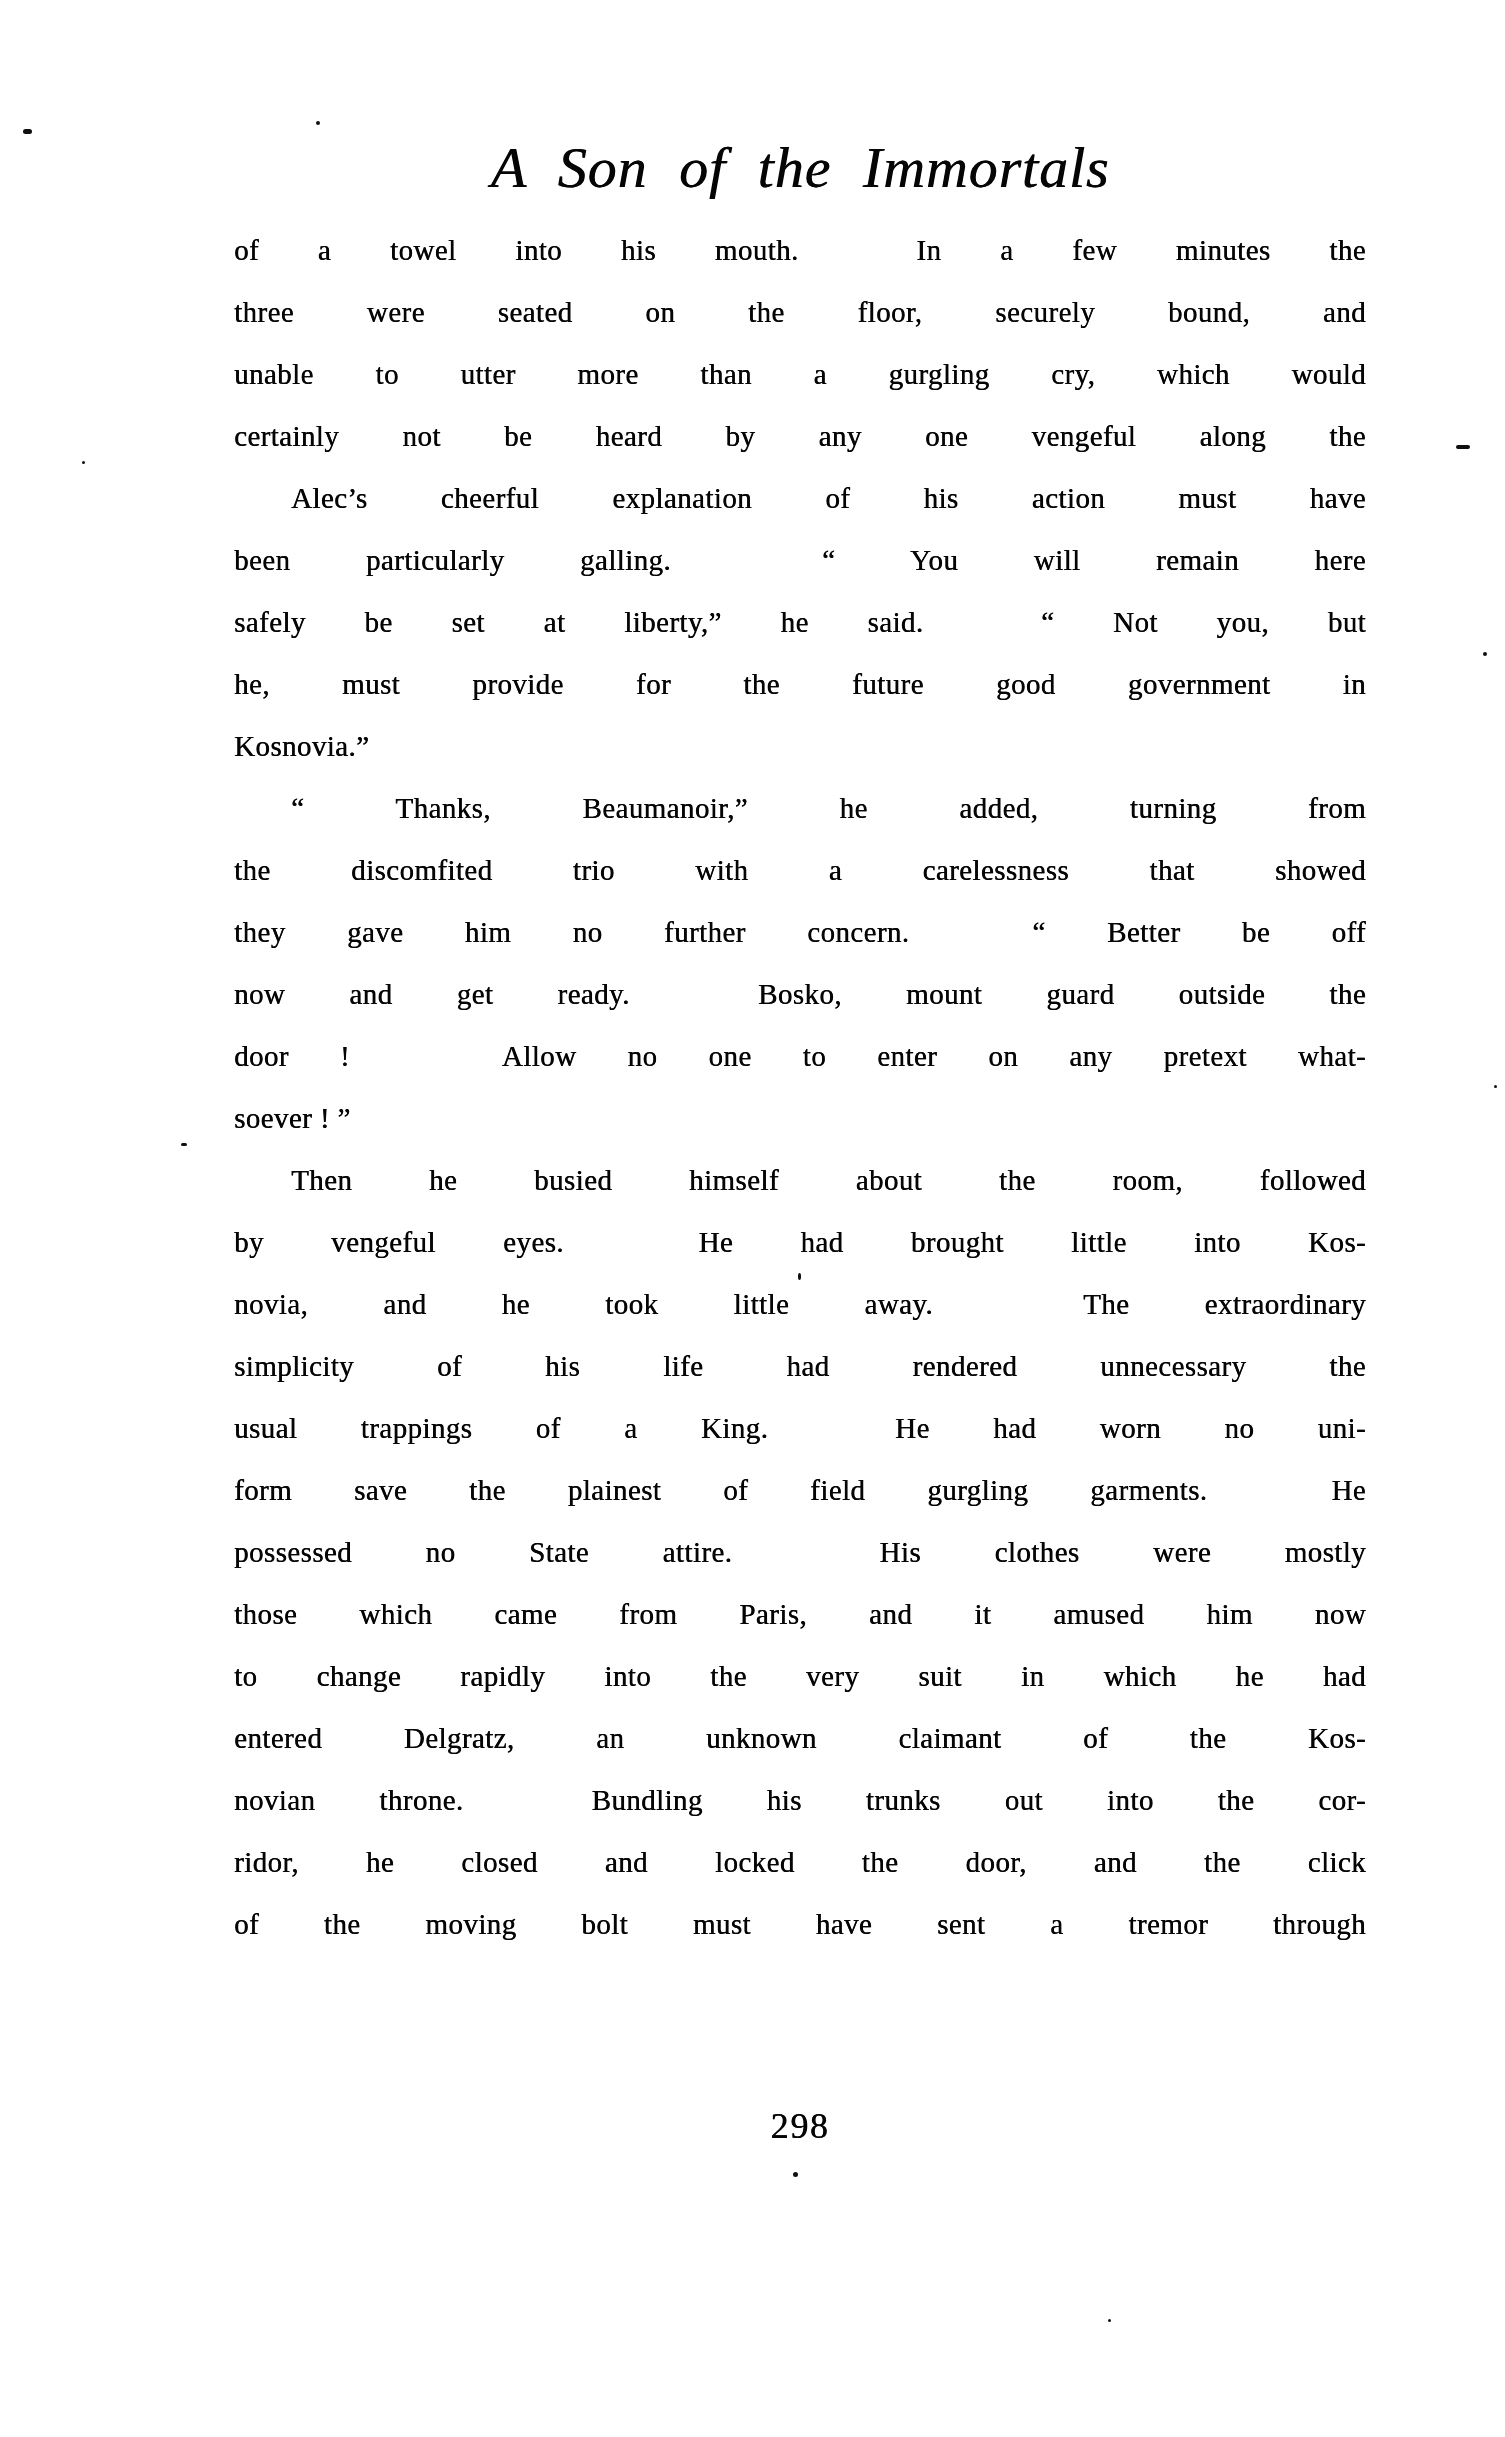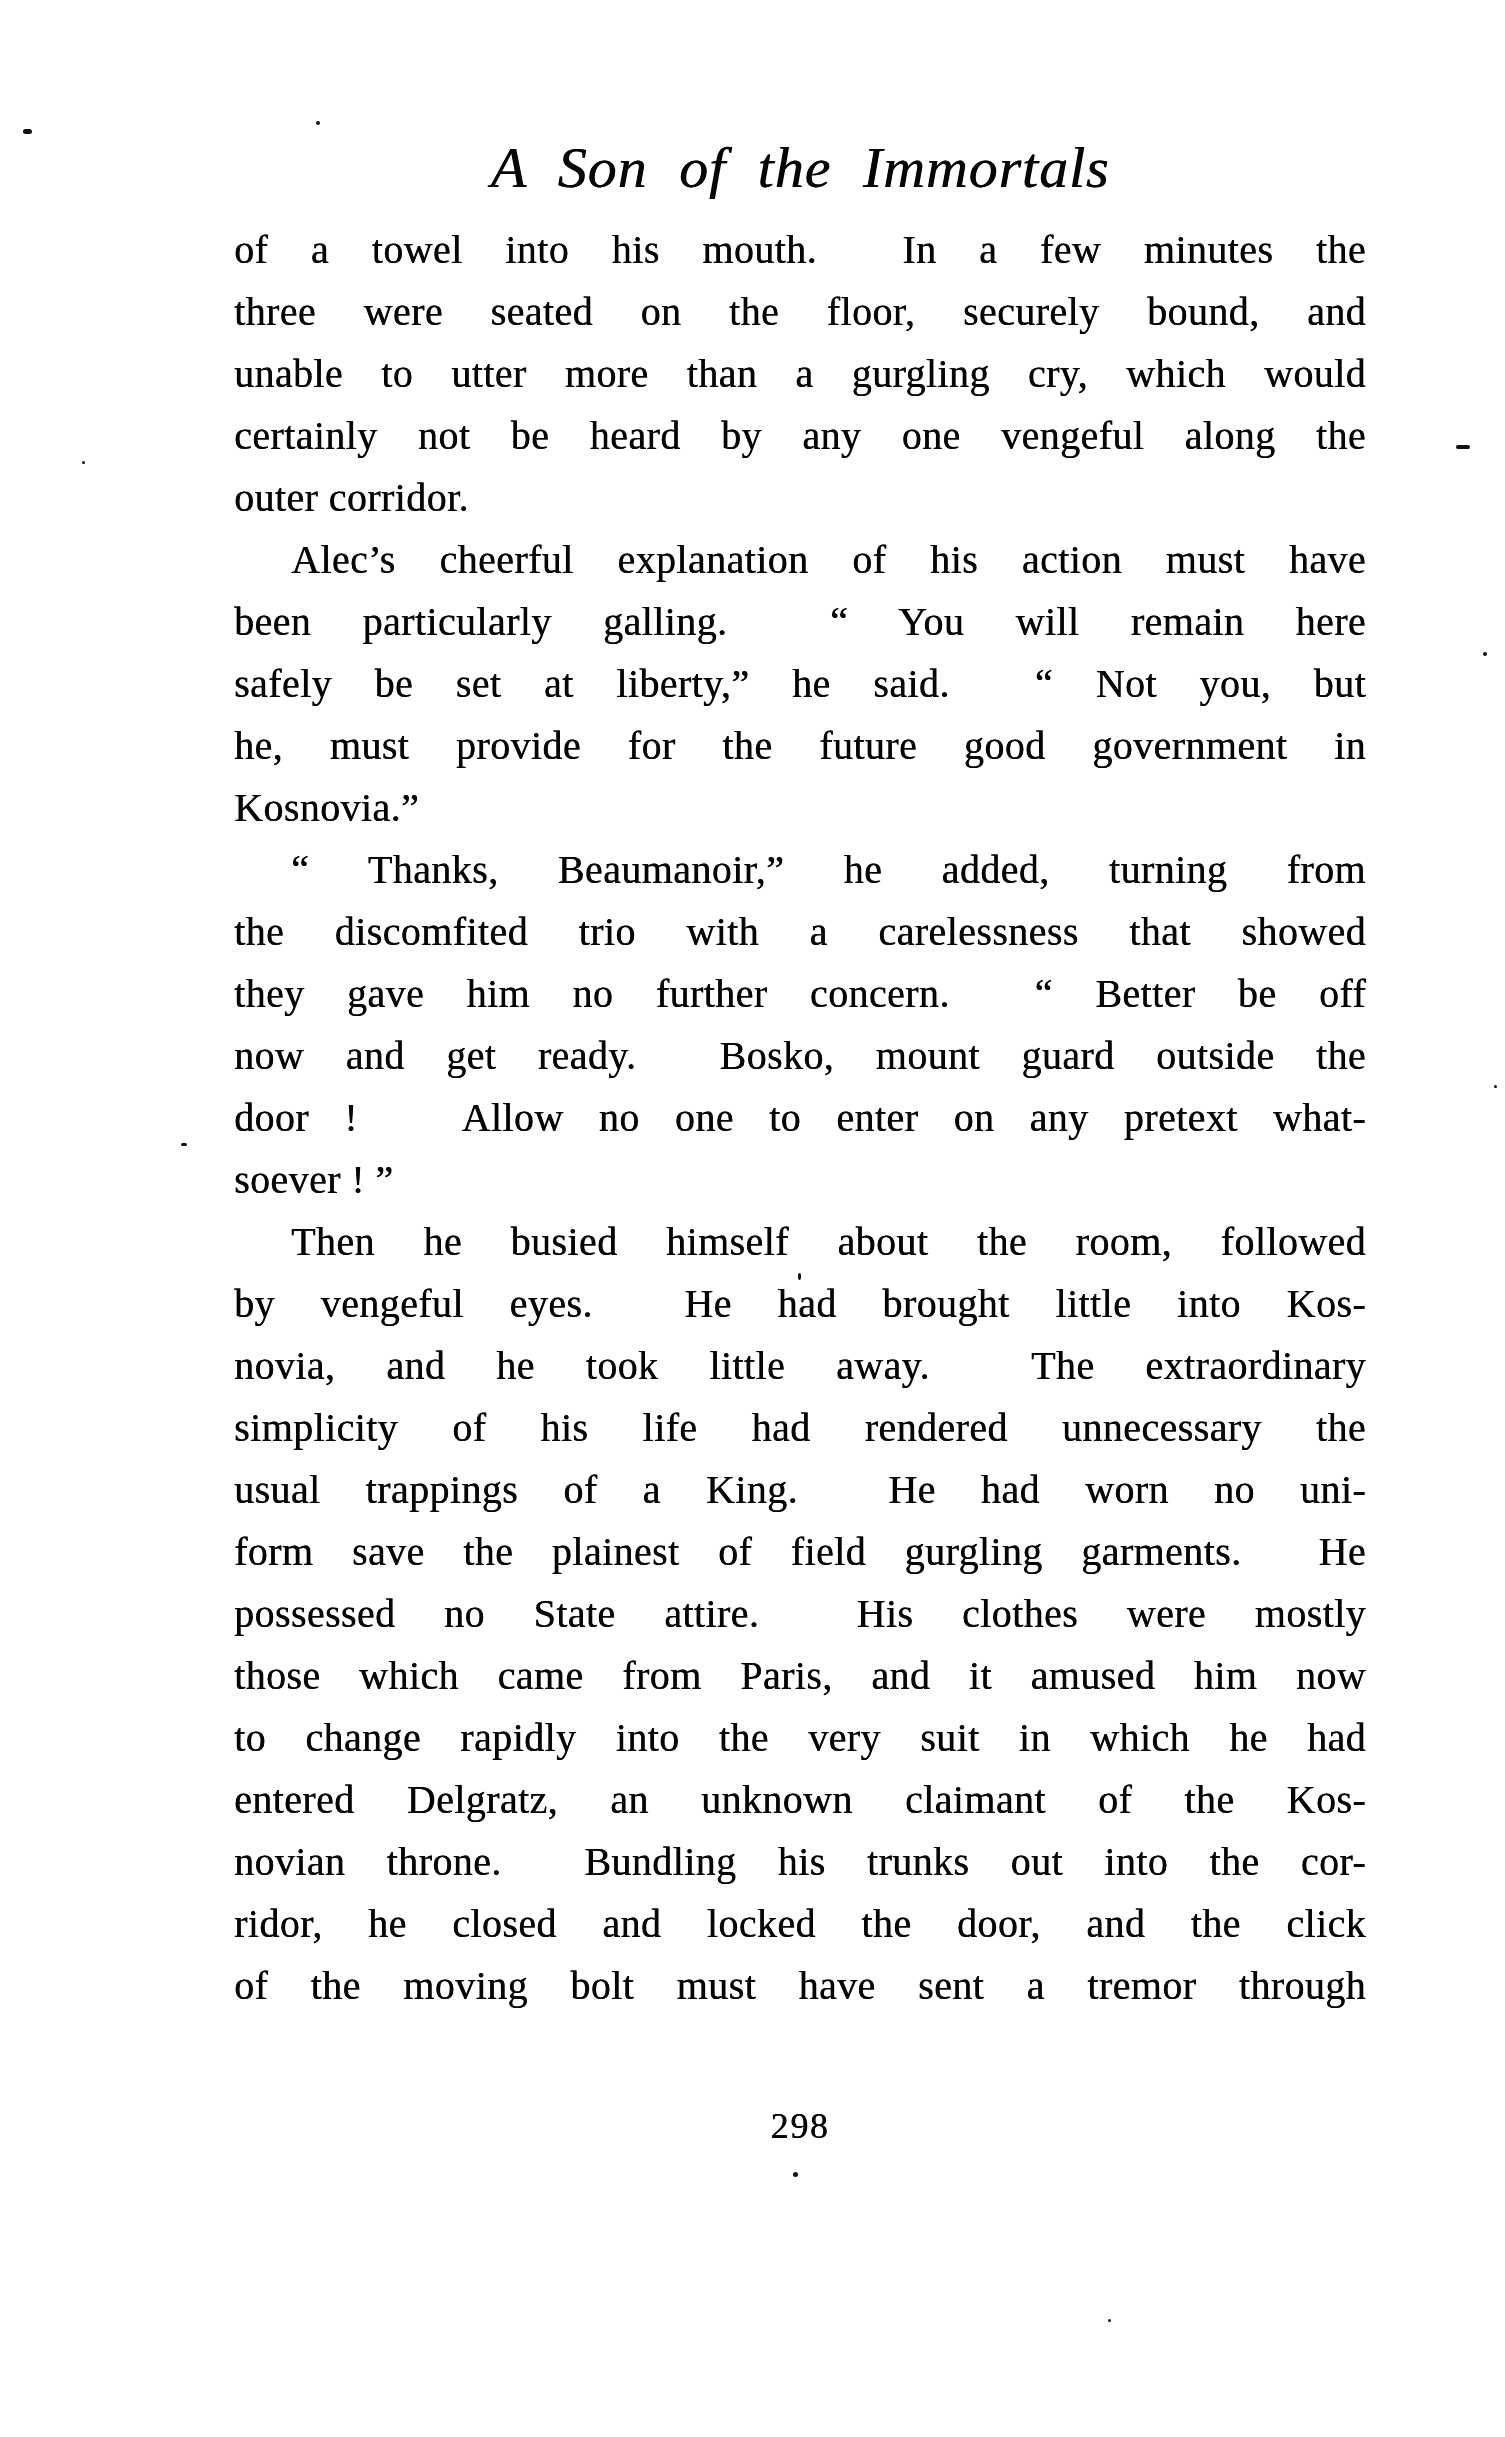--- a/index.html
+++ b/index.html
@@ -30,21 +30,21 @@
     text-shadow: 0.6px 0 0 currentColor;
     white-space: nowrap;
   }
   .text-block {
     position: absolute;
     left: 234px;
     top: 219px;
     width: 1132px;
   }
   .line {
-    font-size: 40px;
+    font-size: 29px;
     line-height: 62px;
     letter-spacing: 0.4px;
     text-align: justify;
     text-align-last: justify;
     white-space: pre-wrap;
     text-shadow: 0.4px 0 0 currentColor;
   }
   .line--indent { text-indent: 57px; }
   .line--flush  { text-align-last: left; }
   .page-number {
@@ -71,21 +71,20 @@
 <div class="page">
 
   <div class="running-head">A Son of the Immortals</div>
 
   <div class="text-block">
 
     <div class="line">of a towel into his mouth.  In a few minutes the</div>
     <div class="line">three were seated on the floor, securely bound, and</div>
     <div class="line">unable to utter more than a gurgling cry, which would</div>
     <div class="line">certainly not be heard by any one vengeful along the</div>
-    <div class="line line--flush">outer corridor.</div>
 
     <div class="line line--indent">Alec’s cheerful explanation of his action must have</div>
     <div class="line">been particularly galling.  “ You will remain here</div>
     <div class="line">safely be set at liberty,” he said.  “ Not you, but</div>
     <div class="line">he, must provide for the future good government in</div>
     <div class="line line--flush">Kosnovia.”</div>
 
     <div class="line line--indent">“ Thanks, Beaumanoir,” he added, turning from</div>
     <div class="line">the discomfited trio with a carelessness that showed</div>
     <div class="line">they gave him no further concern.  “ Better be off</div>

